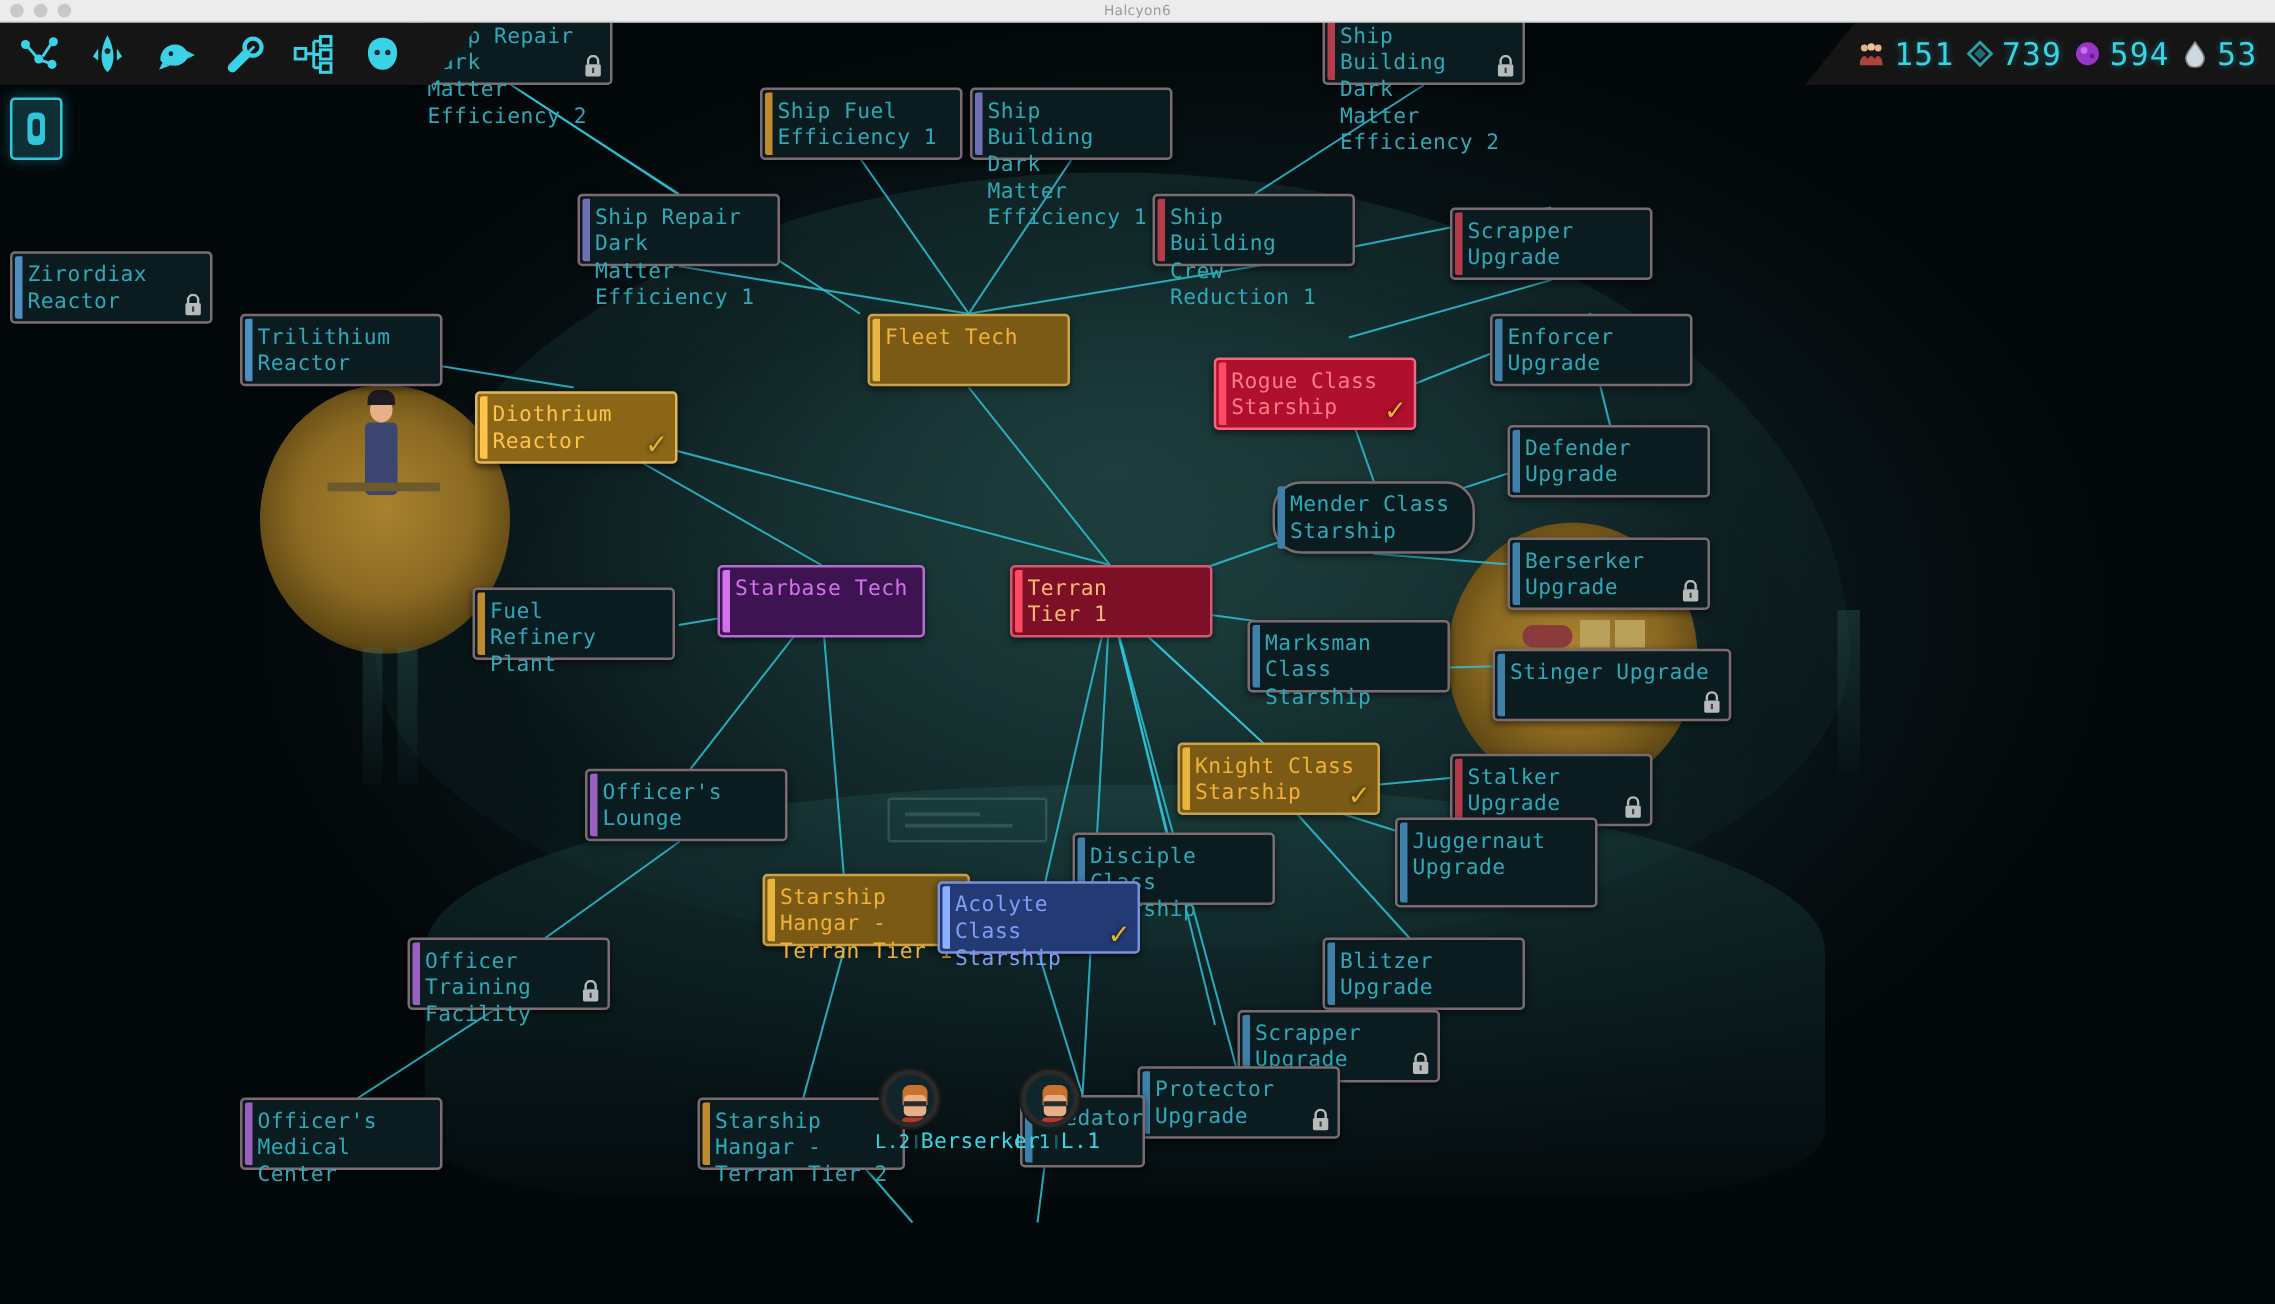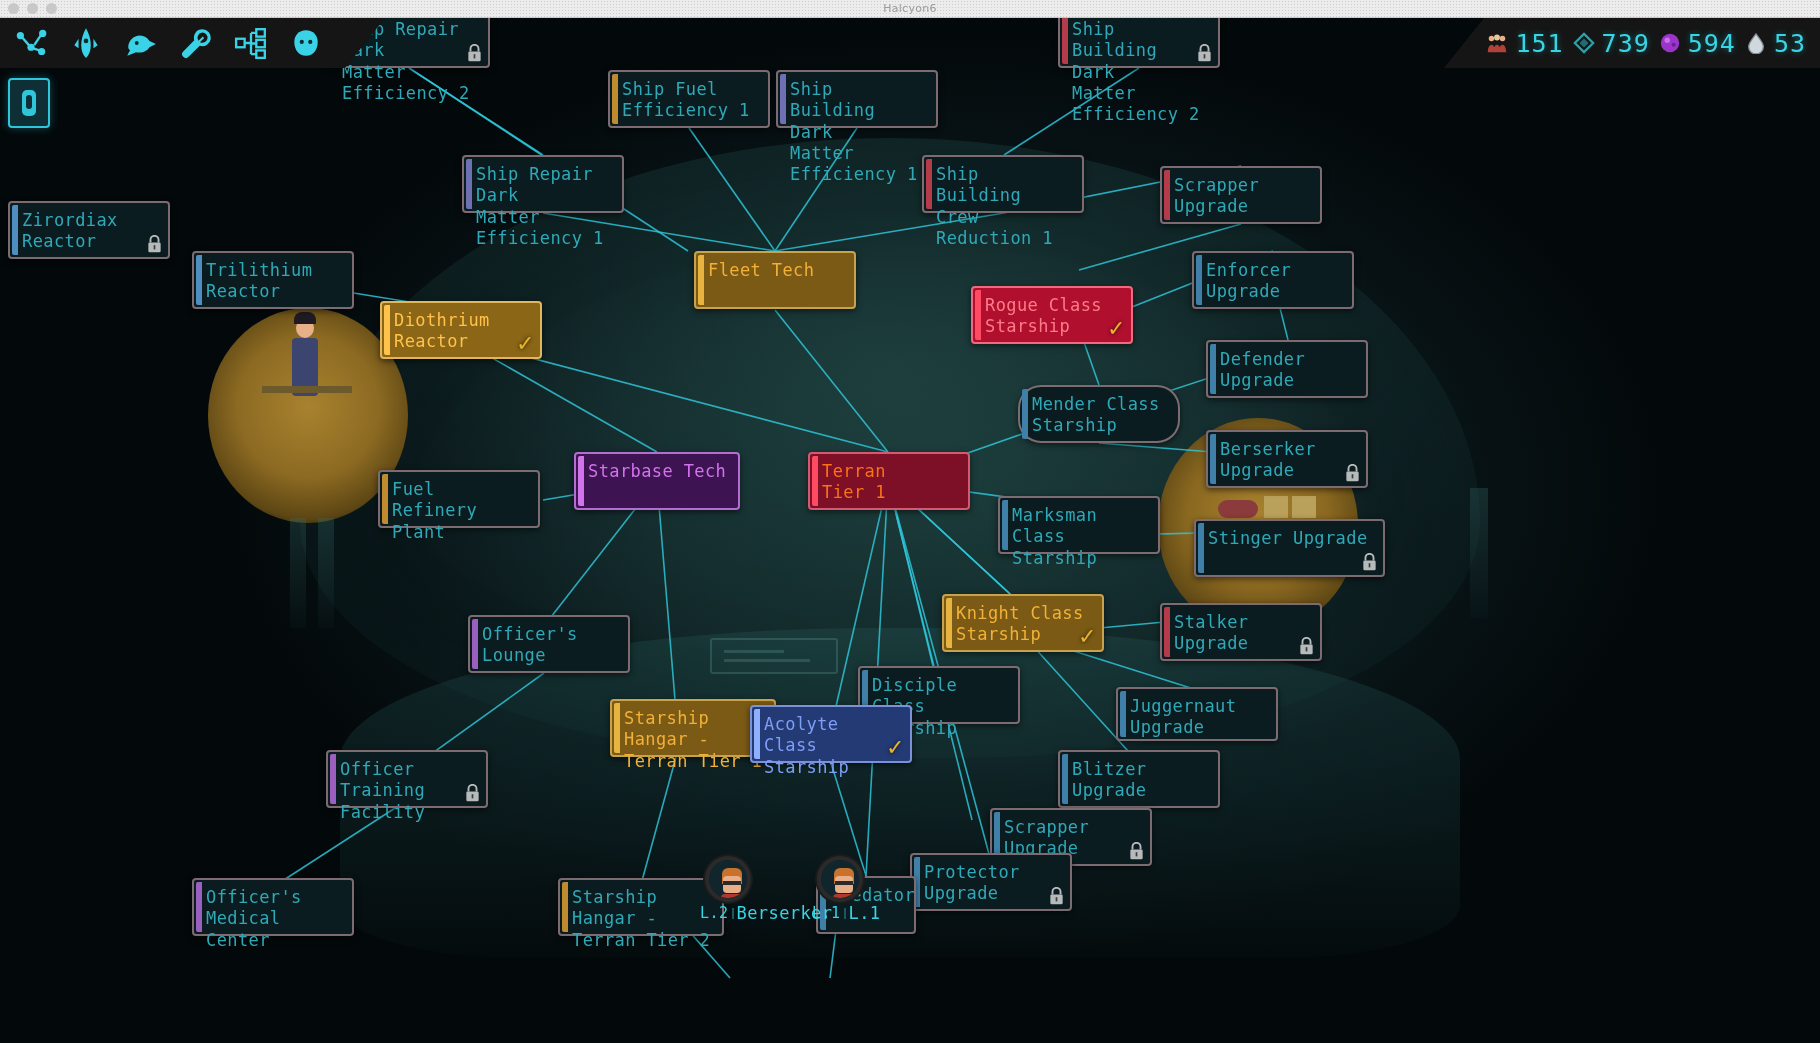--- a/index.html
+++ b/index.html
@@ -103,23 +103,23 @@
   .node .lock{
     position:absolute; right:6px; bottom:4px; width:15px; height:18px; opacity:.85;
   }
   .node .check{
     position:absolute; right:7px; bottom:2px; font-size:25px; font-weight:bold;
     color:#e8b32a; text-shadow:0 0 4px rgba(0,0,0,.8); line-height:1;
   }
   
   .v-locked  { background:#0b1c20; color:#2fa9b8; border-color:#7c6c72; }
   .v-gold    { background:#7a5a14; color:#f2b138; border-color:#c9a24e; }
-  .v-goldlit { background:#8a6616; color:#ffc24a; border-color:#e0b75c; }
+  .v-goldlit { background:#8a6616; color:#ffc24a; border-color:#e0b75c;margin-top:12px; }
   .v-purple  { background:#3d1352; color:#d273ec; border-color:#b26fd0; }
-  .v-crimson { background:#7d0f27; color:#f97316; border-color:#d45a72; }
+  .v-crimson { background:#7d0f27; color:#fdba74; border-color:#d45a72; }
   .v-red     { background:#b0102e; color:#ff7b88; border-color:#ef6a80; }
   .v-blue    { background:#233a75; color:#7f9ef5; border-color:#7b92d8; }
 
   
   .officer{ position:absolute; z-index:30; width:56px; }
   .portrait{
     width:46px; height:46px; border-radius:50%;
     background:#10252c; border:4px solid #2a2a2a;
     position:relative; overflow:hidden; margin:0 auto;
     box-shadow:0 0 0 2px #1b1b1b;
@@ -262,21 +262,21 @@
       <div class="node v-gold" style="left: 942px; top: 576px; width: 162px; height: 58px;"><span class="accent" style="background:#e8b440"></span><span class="txt">Knight Class
 Starship</span><span class="check">✓</span></div>
       <div class="node v-locked" style="left: 1160px; top: 585px; width: 162px; height: 58px;"><span class="accent" style="background:#b43b4a"></span><span class="txt">Stalker Upgrade</span><svg class="lock" viewBox="0 0 14 17">
           <path d="M3.2 7V4.6a3.8 3.8 0 017.6 0V7" fill="none" stroke="#d6d6d6" stroke-width="1.8"></path>
           <rect x="1.2" y="7" width="11.6" height="9.2" rx="1.2" fill="#d6d6d6"></rect>
           <rect x="6.2" y="9.6" width="1.6" height="4" fill="#444"></rect>
         </svg></div>
       <div class="node v-locked" style="left: 468px; top: 597px; width: 162px; height: 58px;"><span class="accent" style="background:#9b5fc0"></span><span class="txt">Officer's Lounge</span></div>
       <div class="node v-locked" style="left: 858px; top: 648px; width: 162px; height: 58px;"><span class="accent" style="background:#3f7fa8"></span><span class="txt">Disciple Class
 Starship</span></div>
-      <div class="node v-locked" style="left: 1116px; top: 669px; width: 162px; height: 54px;"><span class="accent" style="background:#3f7fa8"></span><span class="txt">Juggernaut
+      <div class="node v-locked" style="left: 1116px; top: 636px; width: 162px; height: 72px;"><span class="accent" style="background:#3f7fa8"></span><span class="txt">Juggernaut
 Upgrade</span></div>
       <div class="node v-gold" style="left: 610px; top: 681px; width: 166px; height: 58px;"><span class="accent" style="background:#e8b440"></span><span class="txt">Starship Hangar -
 Terran Tier 1</span></div>
       <div class="node v-blue" style="left: 750px; top: 687px; width: 162px; height: 58px;"><span class="accent" style="background:#8fb0ff"></span><span class="txt">Acolyte Class
 Starship</span><span class="check">✓</span></div>
       <div class="node v-locked" style="left: 326px; top: 732px; width: 162px; height: 58px;"><span class="accent" style="background:#9b5fc0"></span><span class="txt">Officer Training
 Facility</span><svg class="lock" viewBox="0 0 14 17">
           <path d="M3.2 7V4.6a3.8 3.8 0 017.6 0V7" fill="none" stroke="#d6d6d6" stroke-width="1.8"></path>
           <rect x="1.2" y="7" width="11.6" height="9.2" rx="1.2" fill="#d6d6d6"></rect>
           <rect x="6.2" y="9.6" width="1.6" height="4" fill="#444"></rect>

